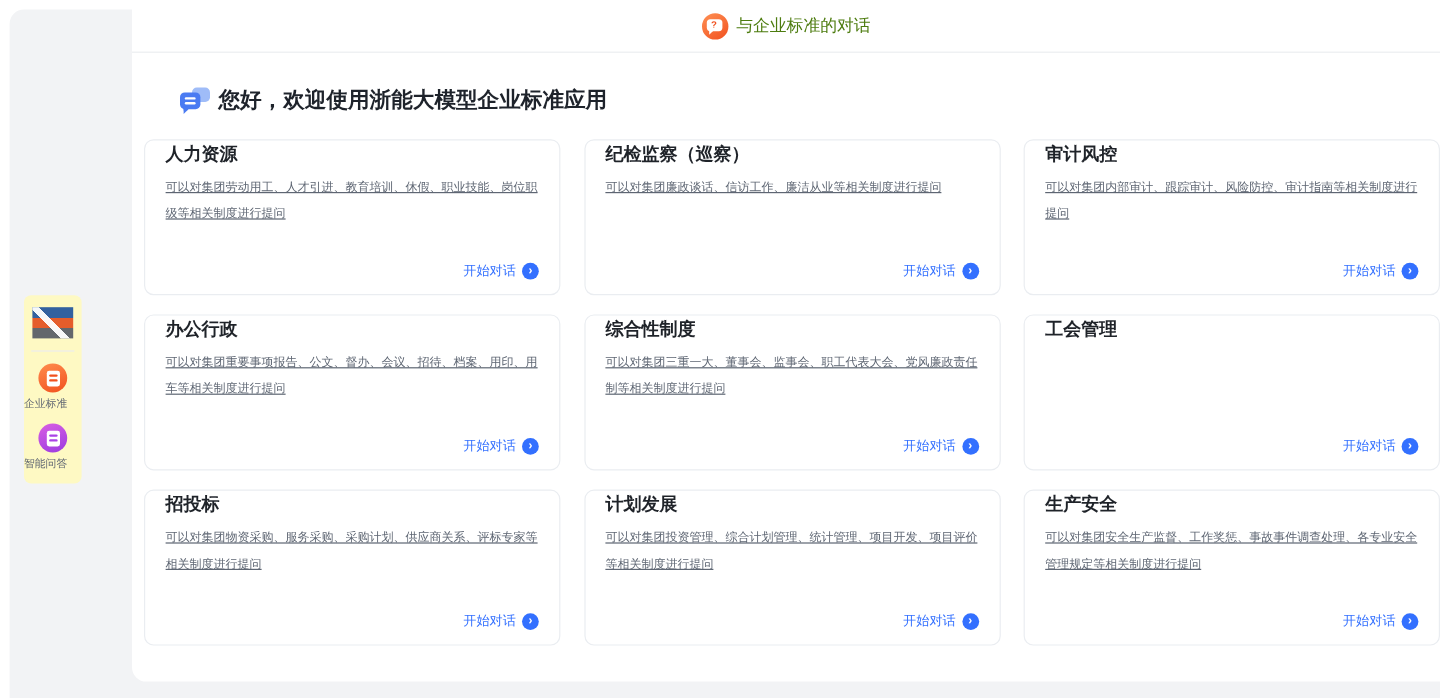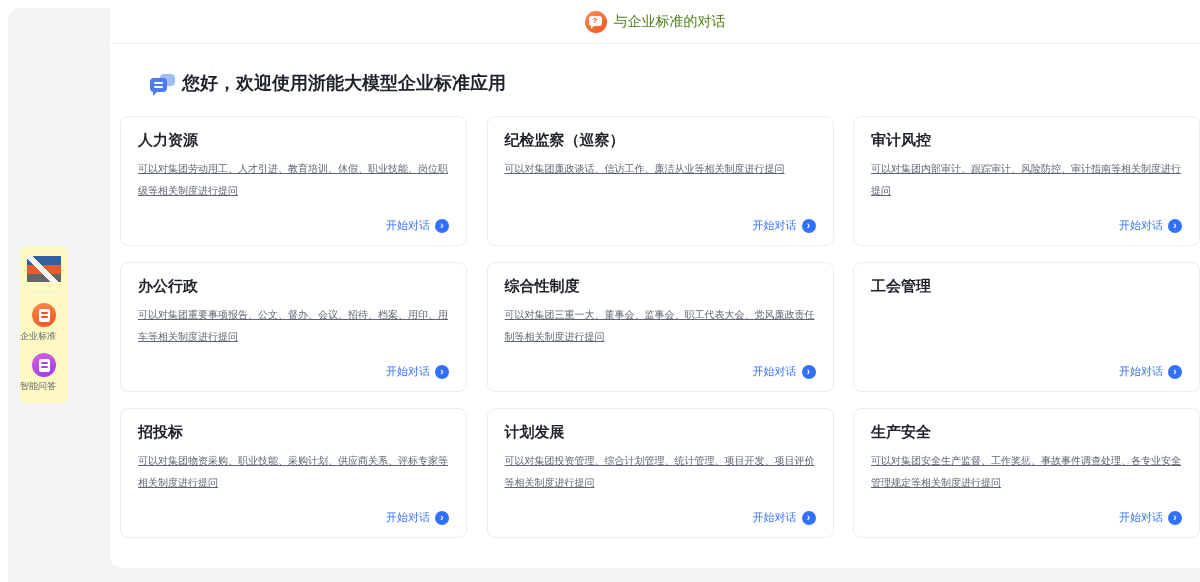--- a/index.html
+++ b/index.html
@@ -40,38 +40,38 @@
   .hq-icon { width:22px; height:22px; border-radius:50%; position:relative;
              background:linear-gradient(145deg,#ff9054,#f1511f); }
   .hq-bubble { position:absolute; left:4px; top:5px; width:13px; height:10px;
                background:#fff; border-radius:3px; font-size:8px; font-weight:bold;
                color:#f1511f; text-align:center; line-height:10px; }
   .hq-bubble::after { content:''; position:absolute; left:2px; bottom:-3px;
                border:3px solid transparent; border-top-color:#fff; border-left-color:#fff; }
   .header-title { font-size:14px; color:#4d7c0f; }
 
   .content { padding-left:10px; }
-  .welcome-row { display:flex; align-items:flex-end; gap:7px; margin-top:27px;padding-left:30px; }
+  .welcome-row { display:flex; align-items:center; gap:7px; margin-top:27px;padding-left:30px; }
   .wb-icon { width:25px; height:21px; position:relative; }
   .wb-light { position:absolute; right:0; top:0; width:15px; height:12px;
               background:#9fbcf8; border-radius:4px; }
   .wb-dark { position:absolute; left:0; top:4px; width:17px; height:14px;
              background:#4a7bf2; border-radius:4px; }
   .wb-dark::before { content:''; position:absolute; left:3px; bottom:-4px;
              border:3px solid transparent; border-top-color:#4a7bf2; border-left-color:#4a7bf2; }
   .wb-dark::after { content:''; position:absolute; left:4px; top:4px; width:9px; height:2px;
              background:#fff; border-radius:1px; box-shadow:0 4px 0 #fff; }
   .welcome-title { font-size:18px; font-weight:bold; color:#1e232b; }
   .welcome-sub { font-size:10px; color:#6a7077; margin-top:11px; }
 
   
   .grid { margin-top:21px; display:grid; grid-template-columns:347px 347px 347px;
           column-gap:19.5px; row-gap:16px; width:1080px; }
   .card { position:relative; height:130px; background:#fff; border:1px solid #eaedf1;
-          border-radius:8px; padding:14px 17px; }
+          border-radius:8px; padding:2px 17px; }
   .card-title { font-size:15px; font-weight:bold; color:#1f2329; }
   .card-desc { font-size:10px; color:#5e6673; line-height:22px; margin-top:8px;text-decoration:underline; }
   .card-action { position:absolute; right:17px; bottom:12px; display:flex;
                  align-items:center; gap:5px; cursor:pointer; }
   .card-action-label { font-size:11px; color:#3370ff;font-family:Liberation Serif, serif; }
   .arrow-circle { width:14px; height:14px; border-radius:50%; background:#3370ff;
                   color:#fff; font-size:10px; font-weight:bold; text-align:center;
                   line-height:13px; }
 </style>
 </head>
@@ -162,21 +162,21 @@
   <div class="card">
     <div class="card-title">工会管理</div>
     <div class="card-action">
       <span class="card-action-label">开始对话</span>
       <span class="arrow-circle">›</span>
     </div>
   </div>
 
   <div class="card">
     <div class="card-title">招投标</div>
-    <div class="card-desc">可以对集团物资采购、职业技能、采购计划、供应商关系、评标专家等相关制度进行提问</div>
+    <div class="card-desc">可以对集团物资采购、服务采购、采购计划、供应商关系、评标专家等相关制度进行提问</div>
     <div class="card-action">
       <span class="card-action-label">开始对话</span>
       <span class="arrow-circle">›</span>
     </div>
   </div>
 
   <div class="card">
     <div class="card-title">计划发展</div>
     <div class="card-desc">可以对集团投资管理、综合计划管理、统计管理、项目开发、项目评价等相关制度进行提问</div>
     <div class="card-action">

